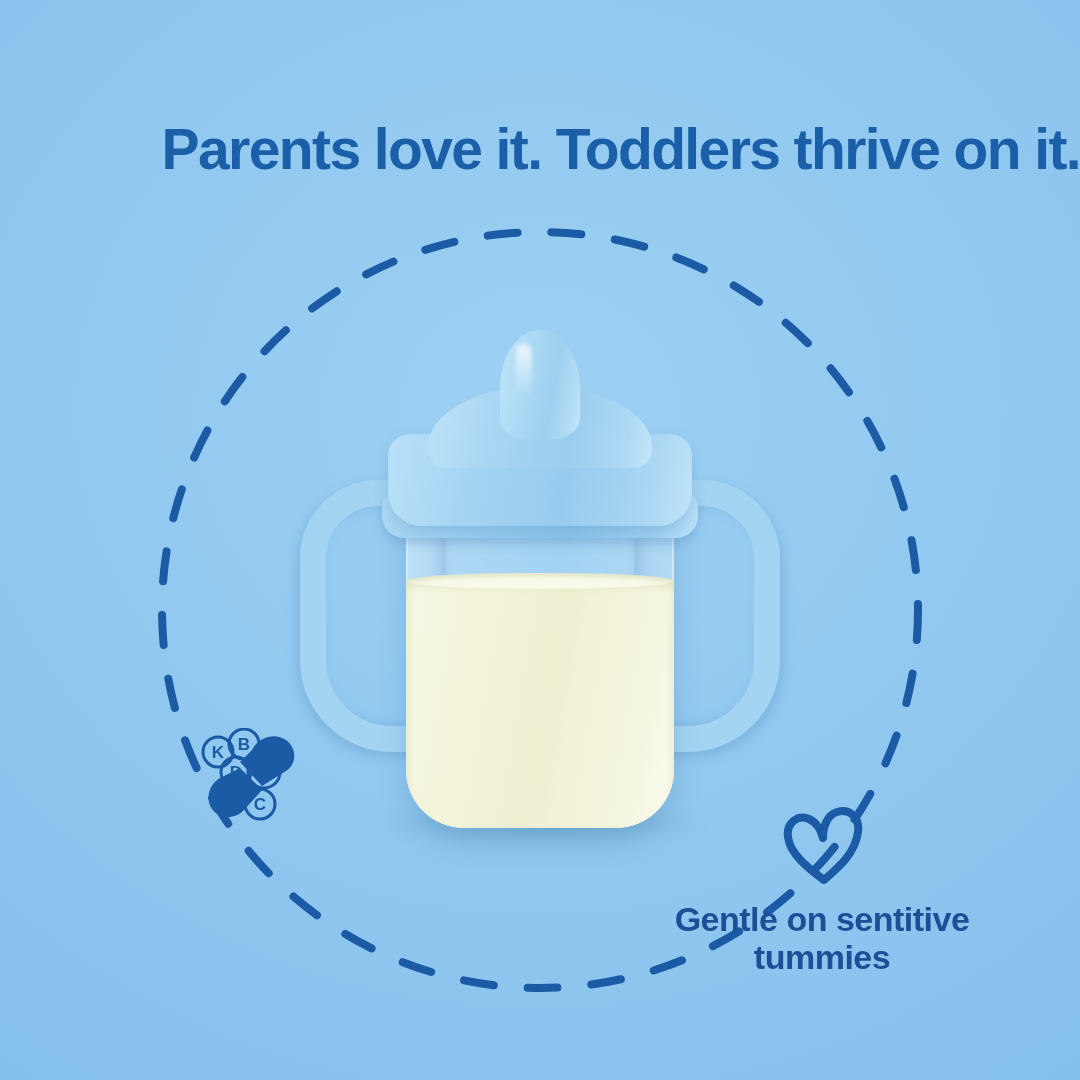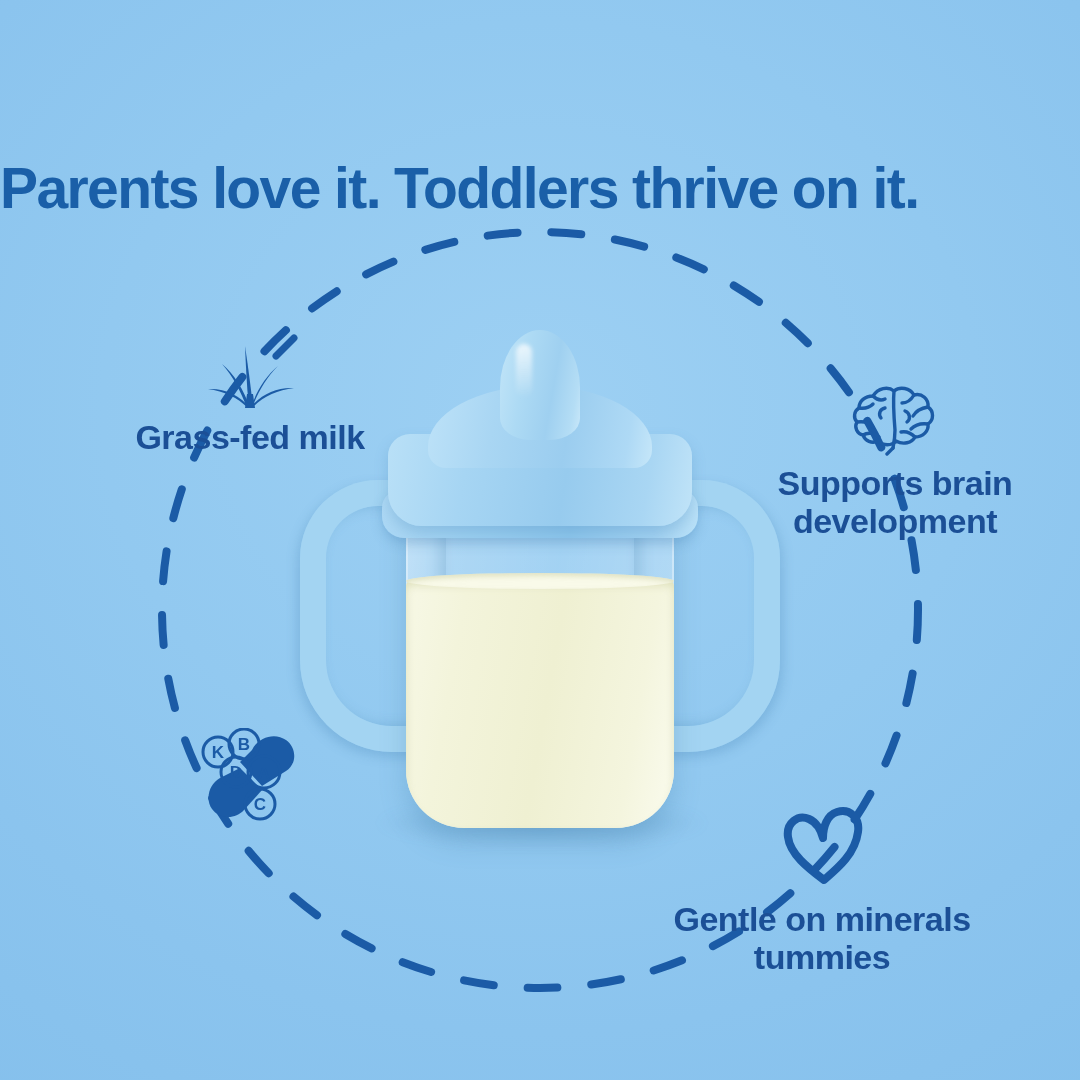--- a/index.html
+++ b/index.html
@@ -16,27 +16,26 @@
     background: radial-gradient(ellipse 90% 80% at 50% 38%, #9dd0f3 0%, #92c9f0 45%, #8bc4ee 72%, #85c0ec 100%);
     -webkit-font-smoothing: antialiased;
   }
 
   
   #headline {
     position: absolute;
     left: 0;
     top: 116px;
     width: 1080px;
-    text-align: left;
+    text-align: right;
     font-size: 57px;
     font-weight: 700;
     letter-spacing: -1.6px;
     color: #1a5fa8;
     white-space: nowrap;
-    margin-top: 39px;
   }
 
   
   #orbit {
     position: absolute;
     left: 0;
     top: 0;
     width: 1080px;
     height: 1080px;
     pointer-events: none;
@@ -224,58 +223,21 @@
     <div id="cup-body">
       <div id="milk"></div>
     </div>
     <div id="collar"></div>
     <div id="lid"></div>
     <div id="lid-dome"></div>
     <div id="spout"></div>
     <div id="spout-gloss"></div>
   </div>
 
-  <div class="feature" id="feature-grass">
-    <svg class="feature-icon" width="96" height="78" viewBox="0 0 96 78">
-      <g fill="#1b5ba6">
-        <path d="M47 74 C45 56 44 34 43 12 C46 32 49 54 51 74 Z"></path>
-        <path d="M45 74 C39 58 31 42 20 30 C32 40 42 56 48 74 Z"></path>
-        <path d="M50 74 C56 58 64 44 76 32 C64 42 54 57 49 74 Z"></path>
-        <path d="M46 74 C36 64 22 57 6 55 C22 54 38 61 48 74 Z"></path>
-        <path d="M50 74 C60 63 75 56 92 54 C75 53 59 60 48 74 Z"></path>
-        <path d="M43 74 L53 74 L51 60 L45 60 Z"></path>
-      </g>
-      <path d="M74 22 L92 4" stroke="#1b5ba6" stroke-width="7" stroke-linecap="round" fill="none"></path>
-    </svg>
-    <div class="feature-label">Grass-fed milk</div>
-  </div>
-
-  <div class="feature" id="feature-brain">
-    <svg class="feature-icon" width="92" height="78" viewBox="0 0 92 78">
-      <g fill="none" stroke="#1b5ba6" stroke-width="3.4" stroke-linecap="round" stroke-linejoin="round">
-        <path d="M24 18 C16 18 10 23 10 30 C5 33 4 40 8 44 C5 49 8 56 14 57 C16 63 23 66 29 63
-                 C34 68 43 68 47 63 C54 67 63 65 66 59 C74 59 80 53 79 46
-                 C85 42 85 33 79 29 C80 21 73 15 65 17 C61 10 51 8 45 13 C39 8 29 10 24 18 Z"></path>
-        <path d="M45 13 C44 24 45 40 46 52 C46 59 45 65 44 70"></path>
-        <path d="M44 70 L38 76"></path>
-        <path d="M24 18 C28 22 32 23 36 21"></path>
-        <path d="M10 30 C16 31 21 29 24 26"></path>
-        <path d="M8 44 C15 43 21 45 24 49"></path>
-        <path d="M14 57 C19 54 26 55 30 59"></path>
-        <path d="M65 17 C62 22 58 25 53 25"></path>
-        <path d="M79 29 C73 30 67 33 64 38"></path>
-        <path d="M79 46 C72 45 66 47 62 51"></path>
-        <path d="M66 59 C62 55 57 53 52 54"></path>
-        <path d="M36 30 C31 31 29 36 32 40"></path>
-        <path d="M56 33 C61 35 62 41 58 44"></path>
-      </g>
-    </svg>
-    <div class="feature-label">Supports brain
-development</div>
-  </div>
+
 
   <div class="feature" id="feature-vitamins">
     <svg class="feature-icon" width="104" height="96" viewBox="0 0 104 96">
 
       <path d="M56 22 C62 9 79 4 90 12 C101 20 101 36 90 43 L66 58 L44 34 Z" fill="#1b5ba6"></path>
 
       <path d="M44 40 L66 62 L48 82 C39 92 23 91 16 81 C9 71 13 56 24 50 Z" fill="#1b5ba6"></path>
       <g fill="none" stroke="#1b5ba6" stroke-width="3">
         <circle cx="22" cy="24" r="15"></circle>
         <circle cx="48" cy="16" r="15"></circle>
@@ -291,17 +253,17 @@
         <text x="64" y="82">C</text>
       </g>
     </svg>
   </div>
 
   <div class="feature" id="feature-tummies">
     <svg class="feature-icon" width="88" height="80" viewBox="0 0 88 80">
       <path d="M46 74 C30 62 12 48 10 31 C8 17 20 8 31 13 C38 16 43 24 45 32
                C45 21 49 9 59 6 C72 2 82 12 80 26 C77 48 60 62 46 74 Z" fill="none" stroke="#1b5ba6" stroke-width="8" stroke-linecap="round" stroke-linejoin="round"></path>
     </svg>
-    <div class="feature-label">Gentle on minerals
+    <div class="feature-label">Gentle on sentitive
 tummies</div>
   </div>
 
 </div>
 
 </body></html>

